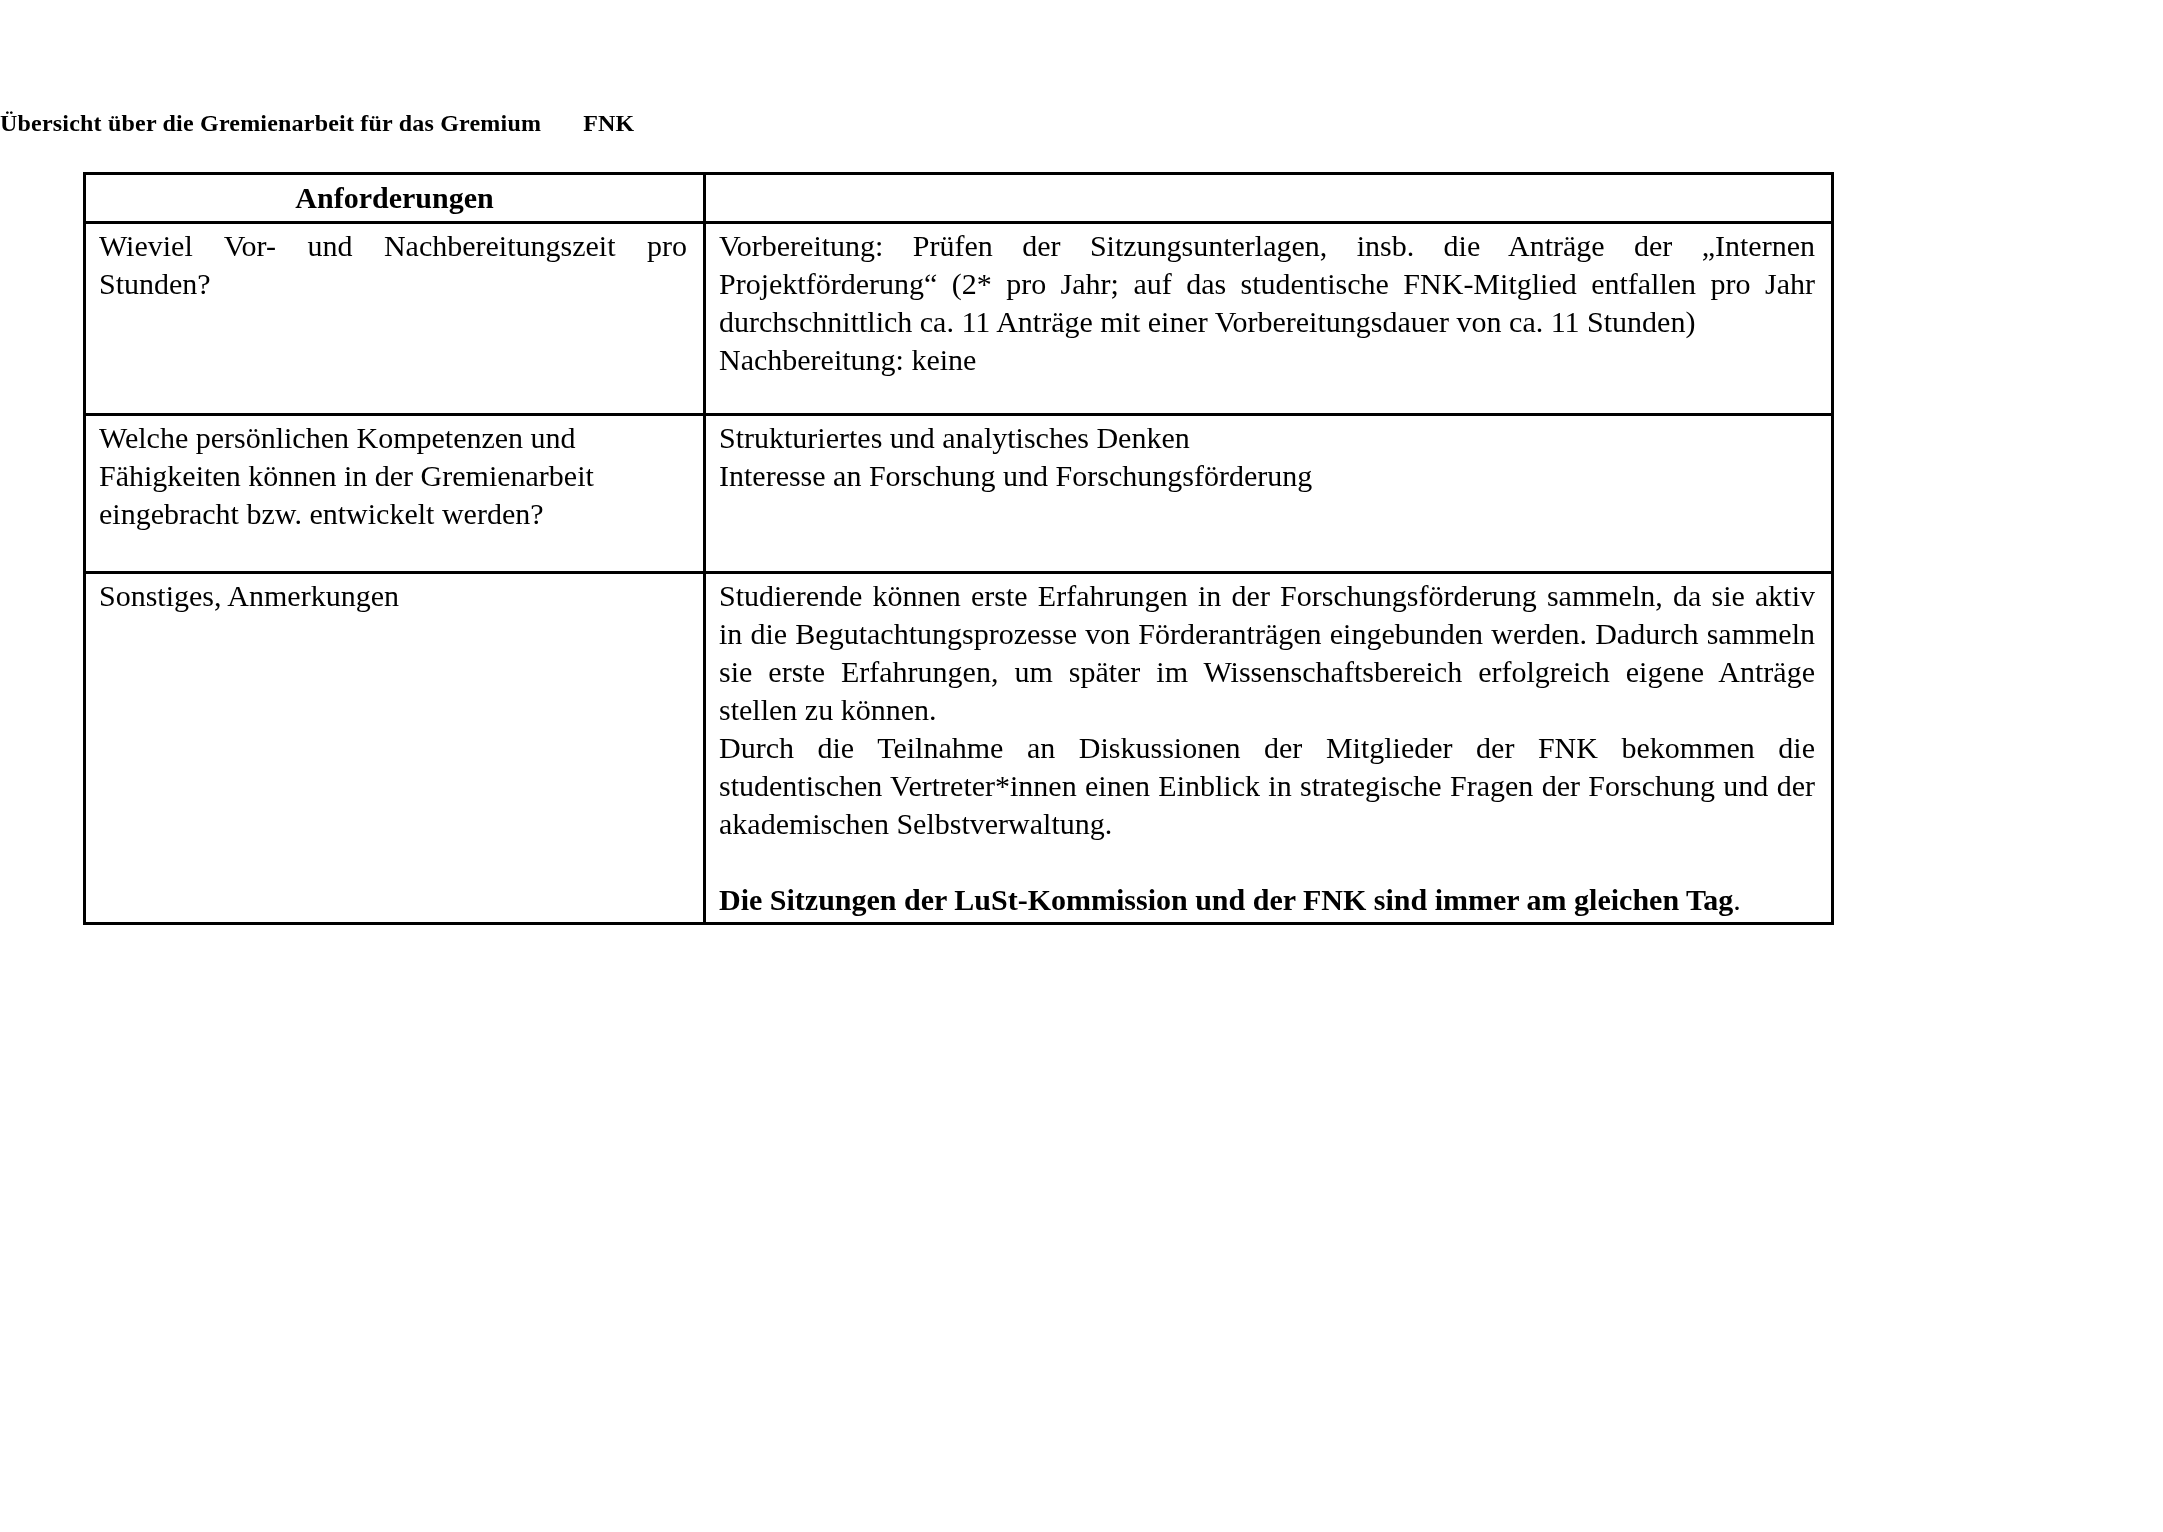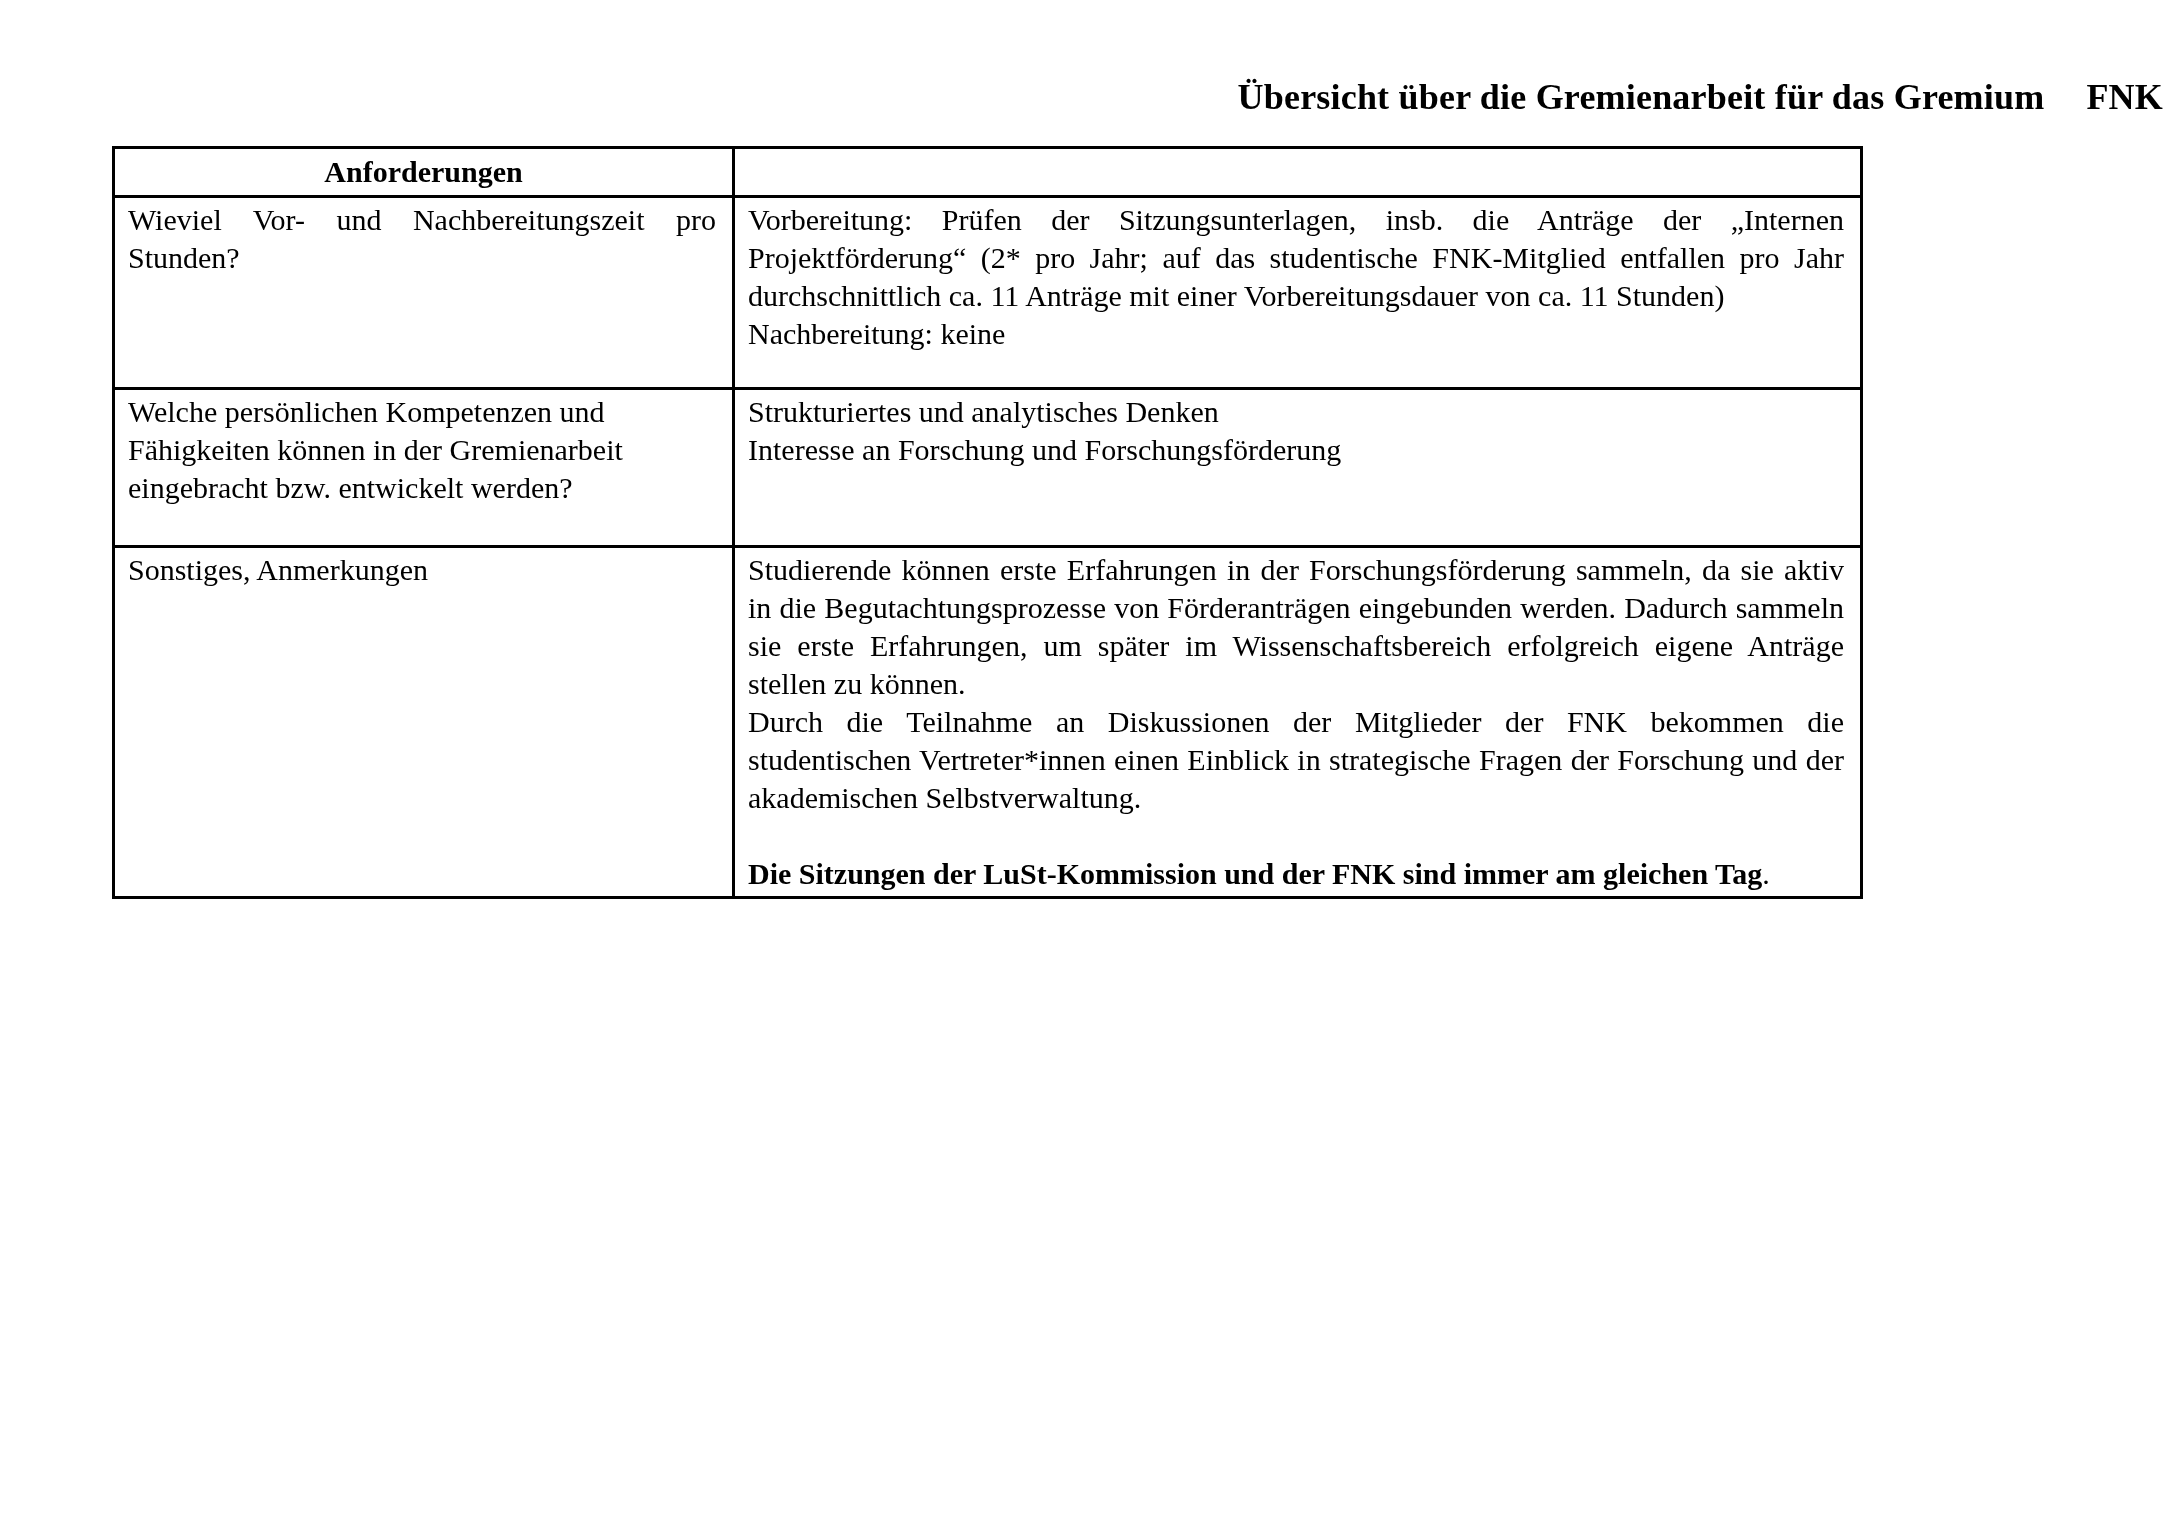--- a/index.html
+++ b/index.html
@@ -8,34 +8,34 @@
     background: #ffffff;
   }
   body {
     width: 2163px;
     height: 1532px;
     font-family: "Liberation Serif", "DejaVu Serif", serif;
     color: #000000;
     position: relative;
   }
   .doc-title {
-    padding-top: 78px;
-    text-align: right;
+    padding-top: 104px;
+    text-align: left;
     font-weight: bold;
-    font-size: 36px;
+    font-size: 24px;
     line-height: 38px;
     letter-spacing: 0.2px;
   }
   .title-gremium {
     margin-left: 42px;
   }
   table.overview {
     border-collapse: collapse;
     table-layout: fixed;
-    margin: 30px 0 0 112px;
+    margin: 30px 0 0 83px;
     width: 1748px;
   }
   col.col-q { width: 620px; }
   col.col-a { width: 1128px; }
   td {
     border: 3px solid #000000;
     vertical-align: top;
     padding: 3px 16px 3px 13px;
     font-size: 30px;
     line-height: 38px;

